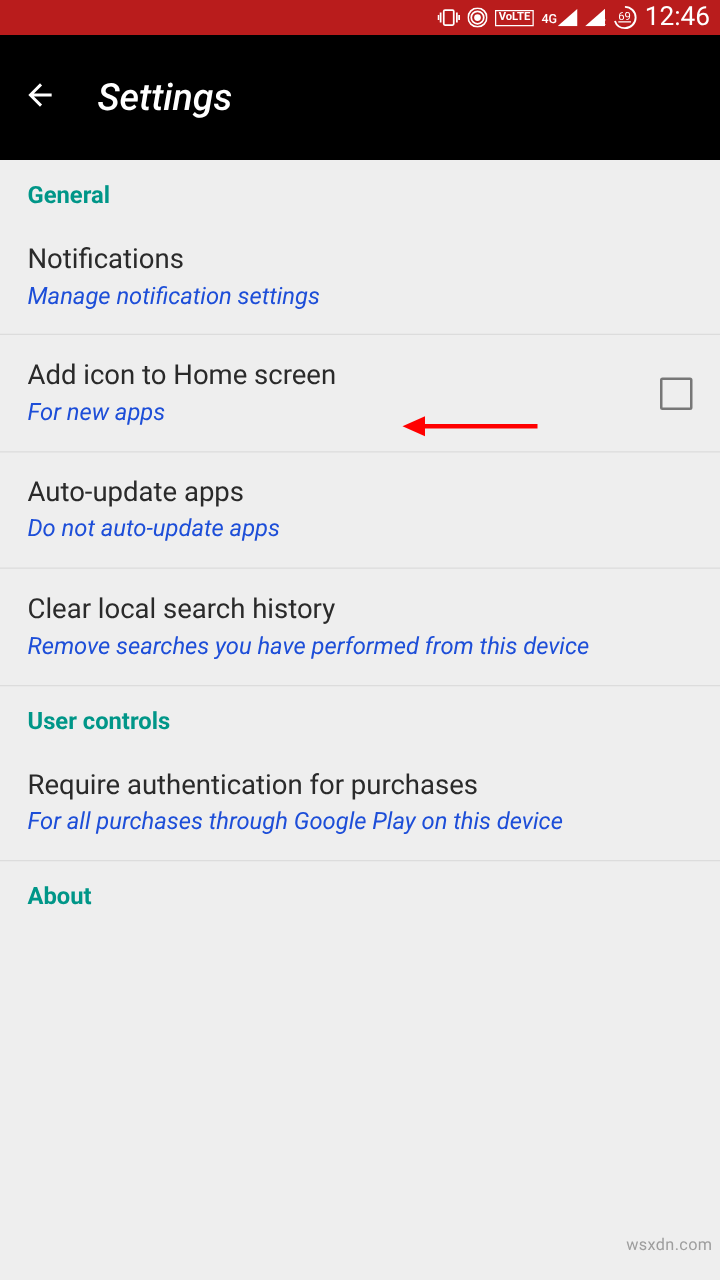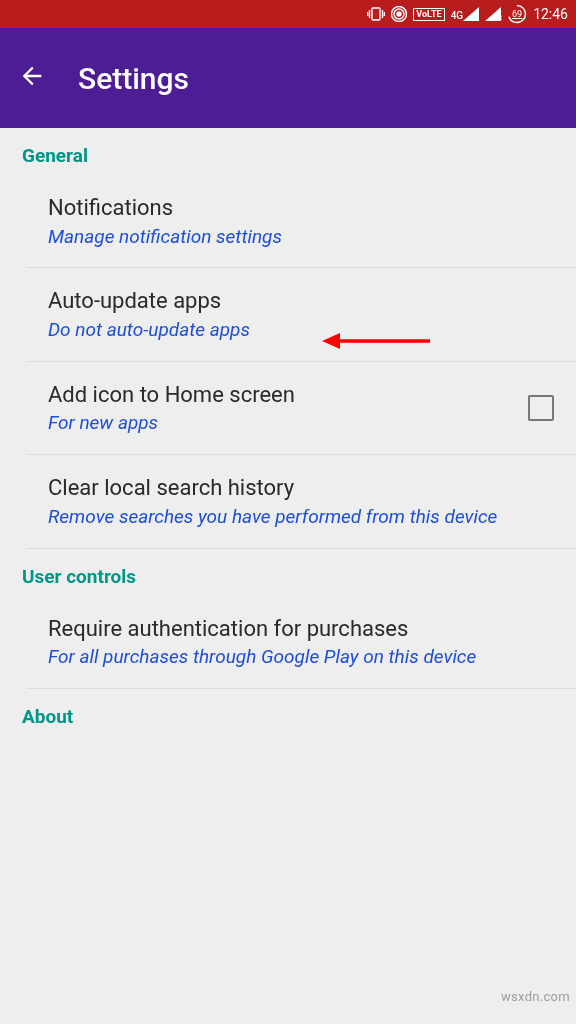--- a/index.html
+++ b/index.html
@@ -18,25 +18,26 @@
       justify-content: flex-end;
       align-items: center;
       padding: 0 8px;
       gap: 6px;
       color: #ffffff;
       font-size: 15px;
     }
     .status-bar .status-icon { display: inline-flex; align-items: center; }
     .app-bar {
       height: 100px;
-      background: #4c1d95;
+      background: #000000;
       display: flex;
       align-items: center;
       padding: 0 18px;
       gap: 32px;
+      font-style: italic;
     }
     .app-bar .back { color: #fff; }
     .app-bar .title {
       color: #fff;
       font-size: 30px;
       font-weight: 500;
     }
     .content { }
     .section-header {
       color: #009688;
@@ -44,21 +45,20 @@
       font-weight: 700;
       padding: 16px 22px 8px 22px;
     }
     .item {
       padding: 18px 22px 18px 22px;
       border-bottom: 1px solid #dcdcdc;
       display: flex;
       justify-content: flex-start;
       align-items: center;
       gap: 20px;
-      margin-left: 26px;
     }
     .item:last-child { border-bottom: none; }
     .item .txt { flex: 1; }
     .item .title {
       color: #2a2a2a;
       font-size: 22px;
       line-height: 1.35;
     }
     .item .subtitle {
       color: #1d4ed8;
@@ -133,21 +133,21 @@
         <polygon points="0,14 16,14 16,0" fill="#fff"></polygon>
       </svg>
     <span class="net-label" style="position:absolute;right:-1px;bottom:-1px;font-size:8px;">R</span>
   </span>
   <span class="status-icon" style="position:relative;">
     <svg width="20" height="20" viewBox="0 0 20 20">
         <circle cx="10" cy="10" r="8.5" fill="none" stroke="#fff" stroke-width="1.5" stroke-dasharray="37 16" transform="rotate(-90 10 10)"></circle>
       </svg>
     <span style="position:absolute;left:0;top:0;width:20px;text-align:center;font-size:9px;line-height:20px;text-decoration:underline;">69</span>
   </span>
-  <span class="status-icon" style="font-size:14px;">12:46</span>
+  <span class="status-icon" style="font-size:21px;">12:46</span>
 </div>
 
 <div class="app-bar">
   <span class="back">
     <svg width="28" height="28" viewBox="0 0 24 24">
         <path fill="#fff" d="M20 11H7.83l5.59-5.59L12 4l-8 8 8 8 1.41-1.41L7.83 13H20v-2z"></path>
       </svg>
   </span>
   <span class="title">Settings</span>
 </div>
@@ -158,31 +158,31 @@
 
   <div class="item">
     <div class="txt">
       <div class="title">Notifications</div>
       <div class="subtitle">Manage notification settings</div>
     </div>
   </div>
 
   <div class="item">
     <div class="txt">
+      <div class="title">Add icon to Home screen</div>
+      <div class="subtitle">For new apps</div>
+    </div>
+    <div class="checkbox"></div>
+  </div>
+
+  <div class="item">
+    <div class="txt">
       <div class="title">Auto-update apps</div>
       <div class="subtitle">Do not auto-update apps</div>
     </div>
-  </div>
-
-  <div class="item">
-    <div class="txt">
-      <div class="title">Add icon to Home screen</div>
-      <div class="subtitle">For new apps</div>
-    </div>
-    <div class="checkbox"></div>
   </div>
 
   <div class="item">
     <div class="txt">
       <div class="title">Clear local search history</div>
       <div class="subtitle">Remove searches you have performed from this device</div>
     </div>
   </div>
 
   <div class="section-header">User controls</div>

